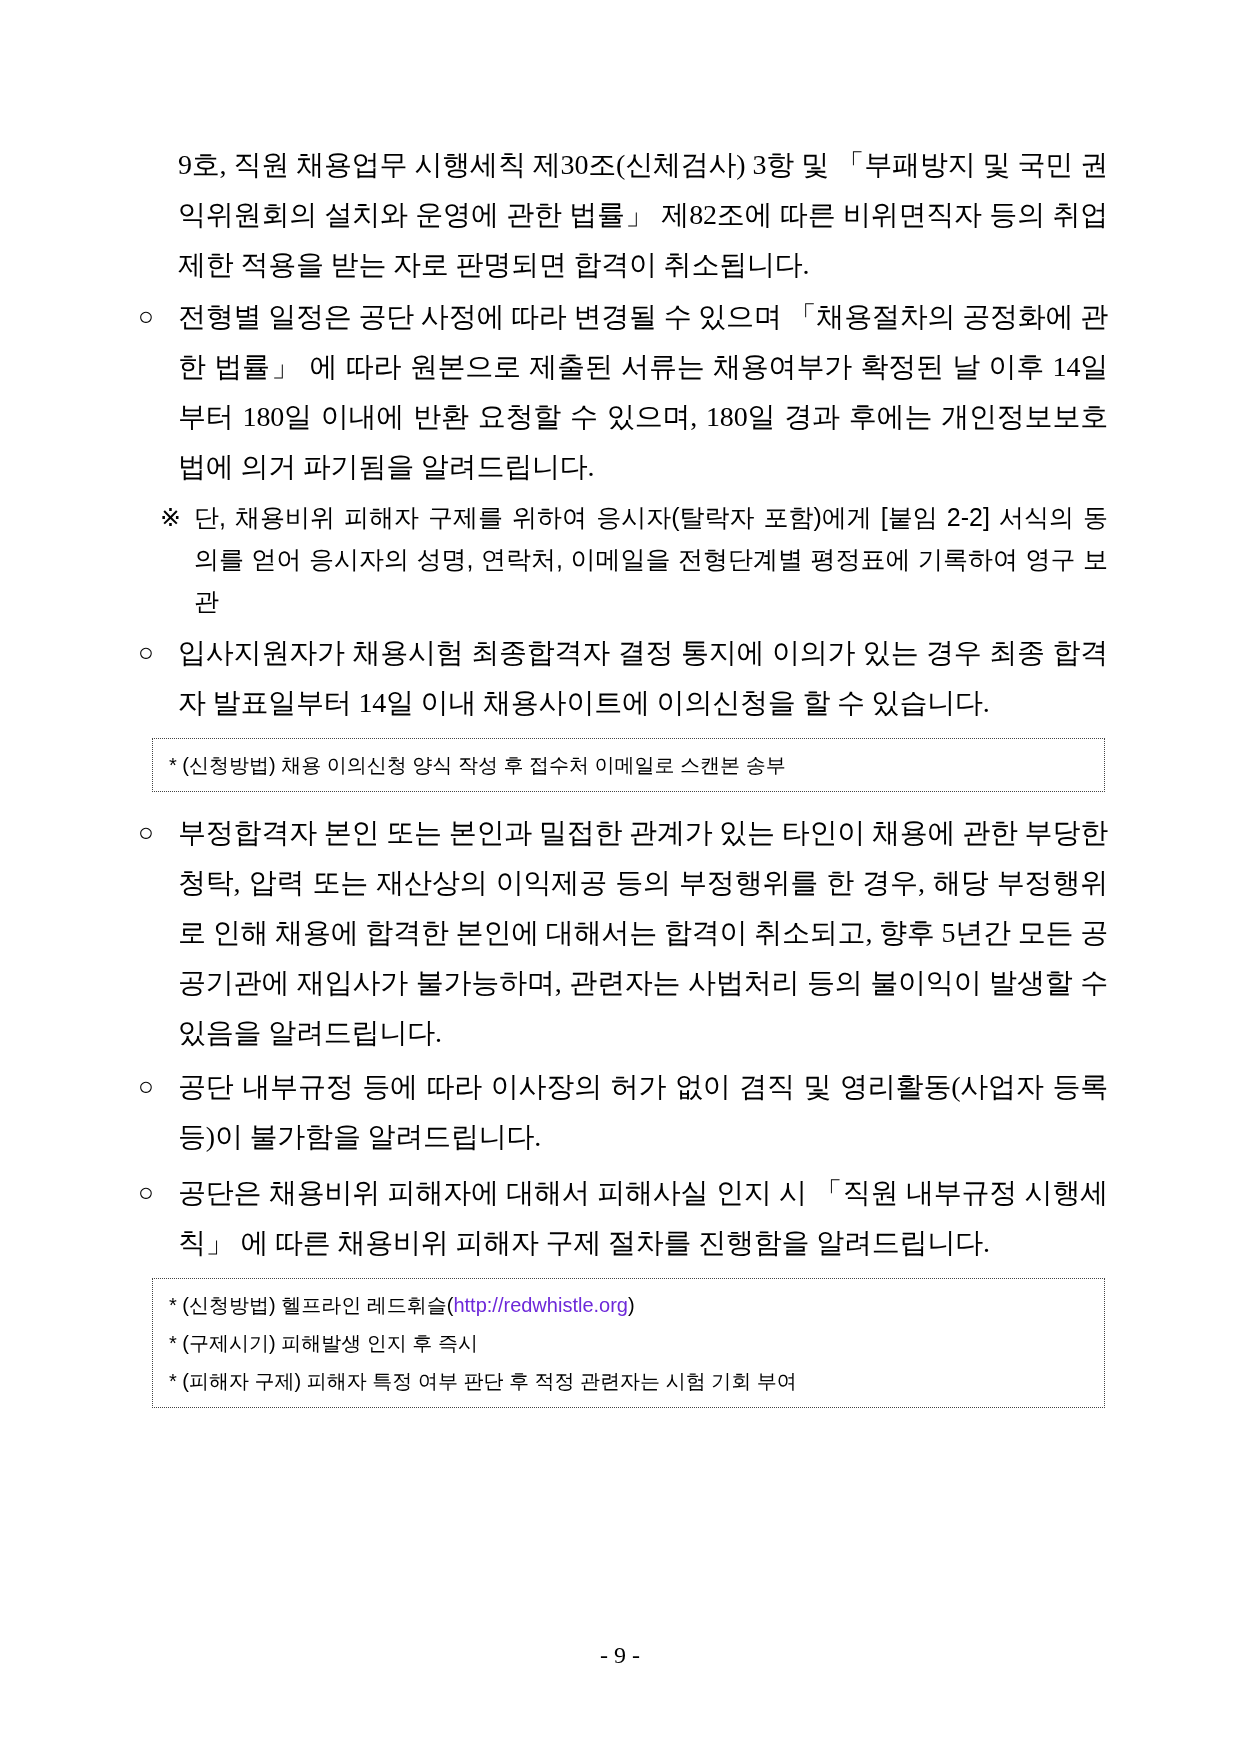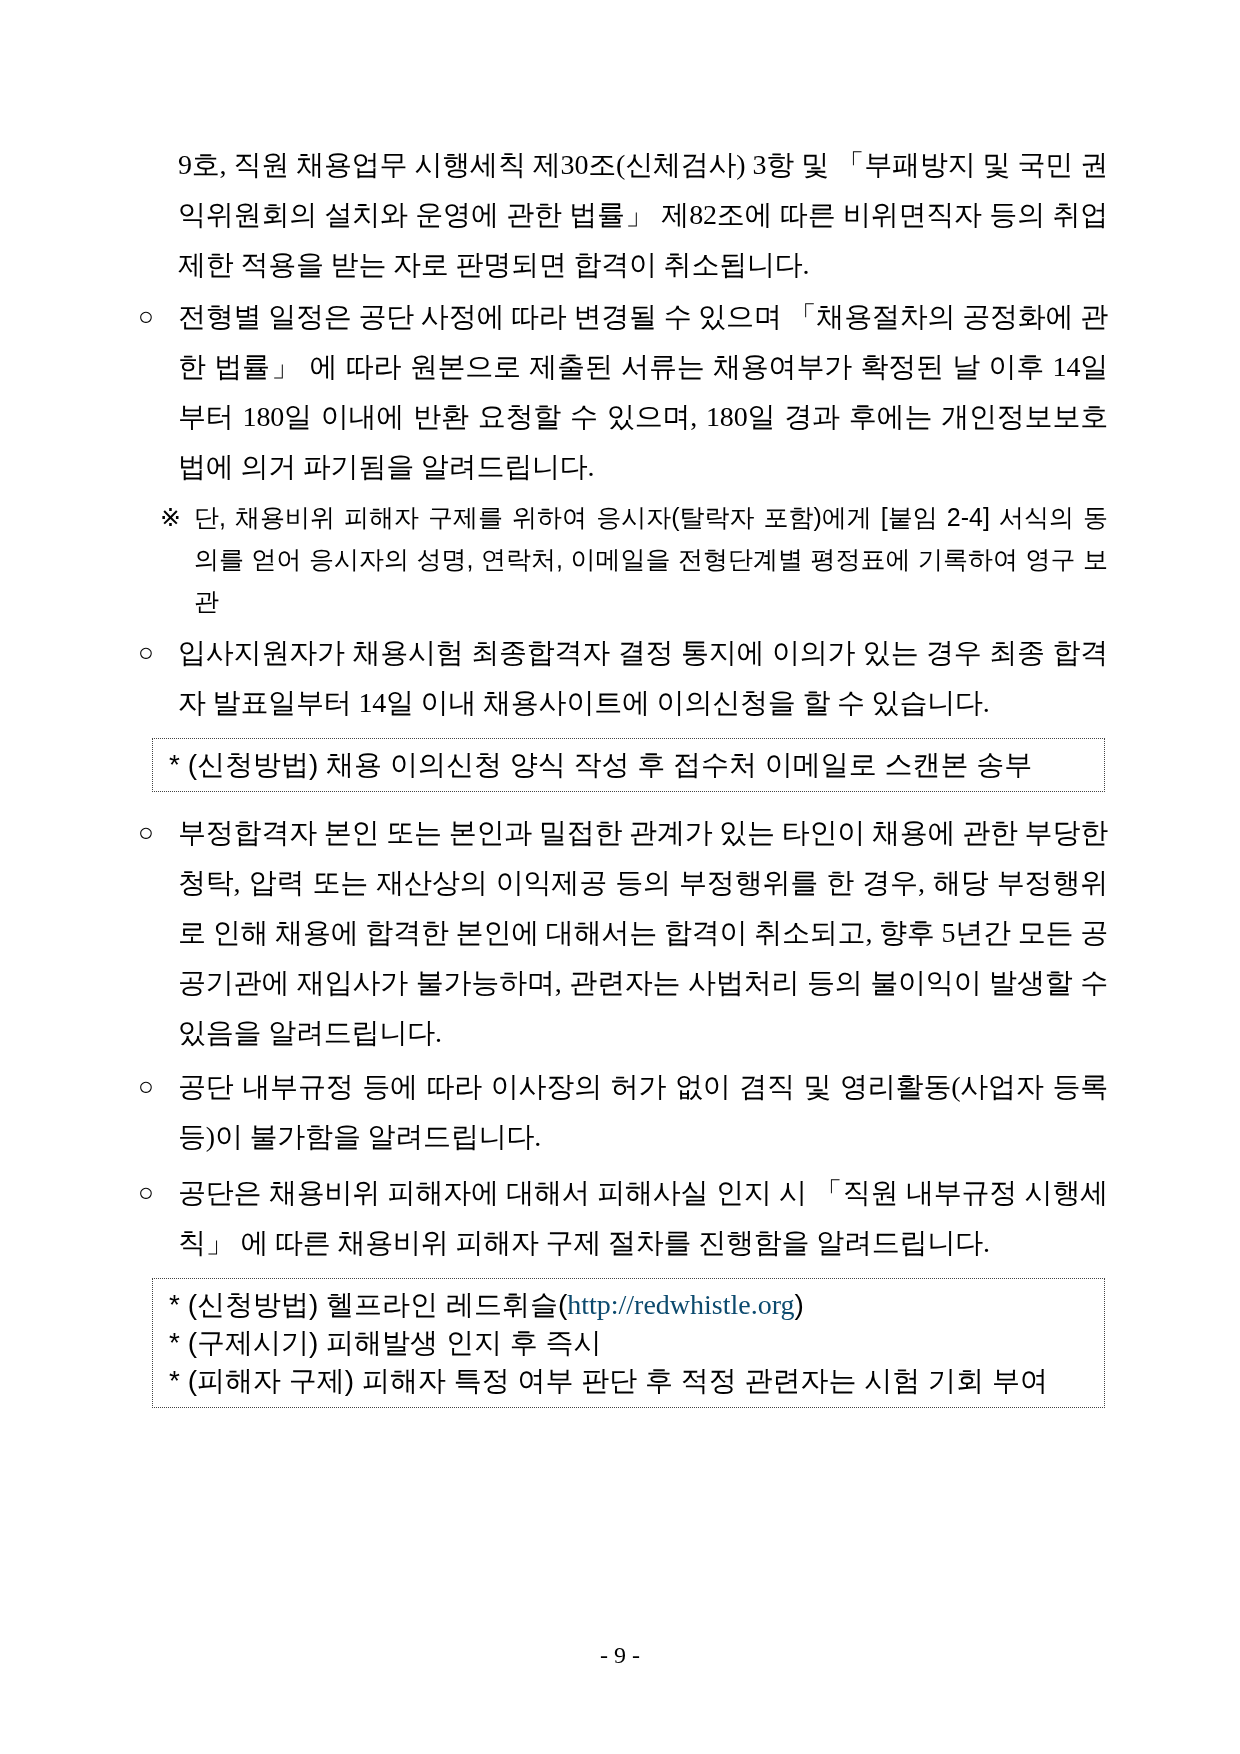--- a/index.html
+++ b/index.html
@@ -45,21 +45,21 @@
   }
   .note-para .marker{flex:0 0 34px;}
   .note-para .ntext{flex:1;text-align:justify;}
   
   .note-box{
     box-sizing:border-box;
     margin:0 3px 16px 14px;
     border:1.5px dotted #444;
     padding:7px 14px 7px 16px;
     font-family:"Liberation Sans","DejaVu Sans",sans-serif;
-    font-size:28px;
+    font-size:20px;
     line-height:38px;
   }
   .note-box .item{
     padding-left:30px;
     text-indent:-30px;
     text-align:justify;
   }
   .url{ text-decoration:none; }
   .footer{
     position:absolute;
@@ -79,21 +79,21 @@
 
     <p class="para plain-para">9호, 직원 채용업무 시행세칙 제30조(신체검사) 3항 및 「부패방지 및 국민 권익위원회의 설치와 운영에 관한 법률」 제82조에 따른 비위면직자 등의 취업제한 적용을 받는 자로 판명되면 합격이 취소됩니다.</p>
 
     <div class="para bullet-para">
       <span class="marker">○</span>
       <span class="btext">전형별 일정은 공단 사정에 따라 변경될 수 있으며 「채용절차의 공정화에 관한 법률」 에 따라 원본으로 제출된 서류는 채용여부가 확정된 날 이후 14일부터 180일 이내에 반환 요청할 수 있으며, 180일 경과 후에는 개인정보보호법에 의거 파기됨을 알려드립니다.</span>
     </div>
 
     <div class="note-para">
       <span class="marker">※</span>
-      <span class="ntext">단, 채용비위 피해자 구제를 위하여 응시자(탈락자 포함)에게 [붙임 2-4] 서식의 동의를 얻어 응시자의 성명, 연락처, 이메일을 전형단계별 평정표에 기록하여 영구 보관</span>
+      <span class="ntext">단, 채용비위 피해자 구제를 위하여 응시자(탈락자 포함)에게 [붙임 2-2] 서식의 동의를 얻어 응시자의 성명, 연락처, 이메일을 전형단계별 평정표에 기록하여 영구 보관</span>
     </div>
 
     <div class="para bullet-para mb10">
       <span class="marker">○</span>
       <span class="btext">입사지원자가 채용시험 최종합격자 결정 통지에 이의가 있는 경우 최종 합격자 발표일부터 14일 이내 채용사이트에 이의신청을 할 수 있습니다.</span>
     </div>
 
     <div class="note-box">
       <div class="item">* (신청방법) 채용 이의신청 양식 작성 후 접수처 이메일로 스캔본 송부</div>
     </div>
@@ -107,21 +107,21 @@
       <span class="marker">○</span>
       <span class="btext">공단 내부규정 등에 따라 이사장의 허가 없이 겸직 및 영리활동(사업자 등록 등)이 불가함을 알려드립니다.</span>
     </div>
 
     <div class="para bullet-para mb10">
       <span class="marker">○</span>
       <span class="btext">공단은 채용비위 피해자에 대해서 피해사실 인지 시 「직원 내부규정 시행세칙」 에 따른 채용비위 피해자 구제 절차를 진행함을 알려드립니다.</span>
     </div>
 
     <div class="note-box">
-      <div class="item"><span>* (신청방법) 헬프라인 레드휘슬(</span><a class="url" href="#" style="color: #0c4a6e; font-family: Liberation Serif, serif;">http://redwhistle.org</a><span>)</span></div>
+      <div class="item"><span>* (신청방법) 헬프라인 레드휘슬(</span><a class="url" href="#" style="color: #6d28d9;">http://redwhistle.org</a><span>)</span></div>
       <div class="item">* (구제시기) 피해발생 인지 후 즉시</div>
       <div class="item">* (피해자 구제) 피해자 특정 여부 판단 후 적정 관련자는 시험 기회 부여</div>
     </div>
 
   </div>
 
   <div class="footer">- 9 -</div>
 </div>
 
 </body></html>

